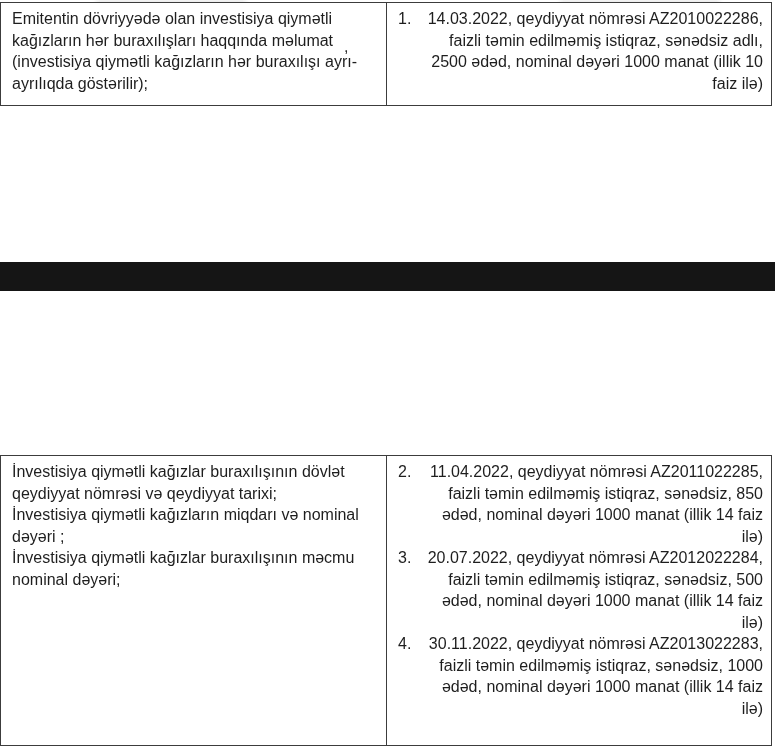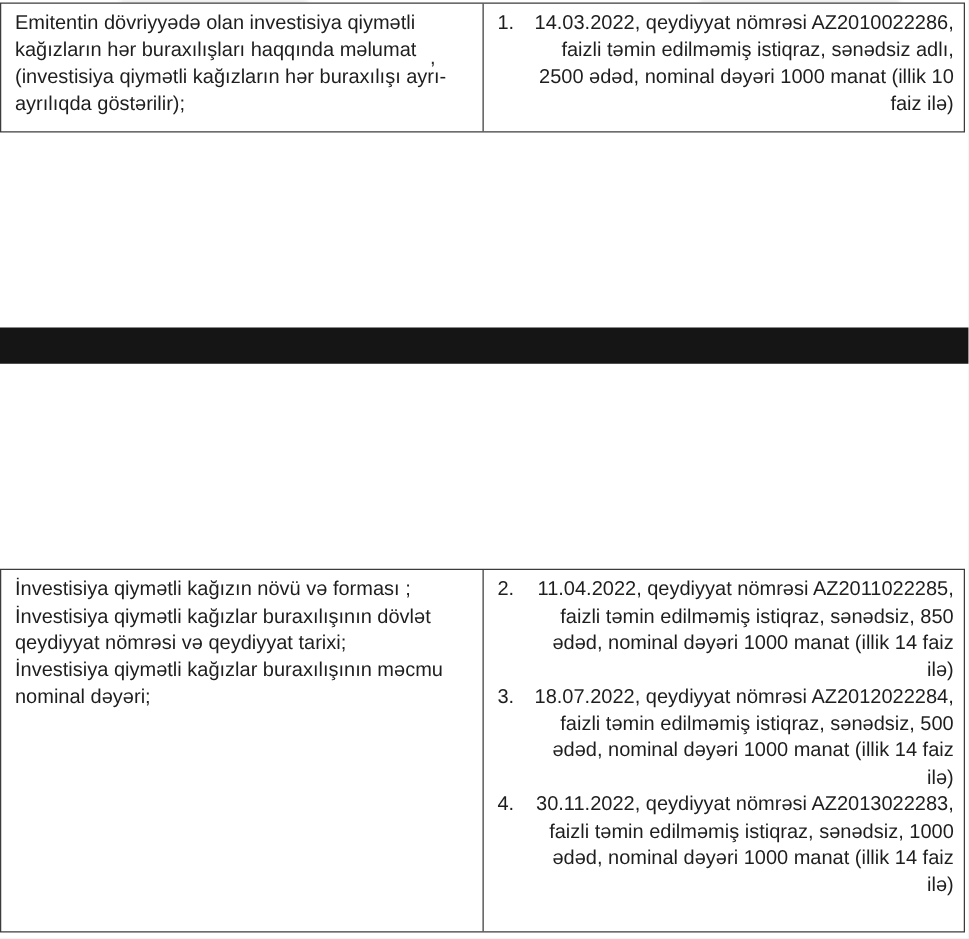--- a/index.html
+++ b/index.html
@@ -111,32 +111,32 @@
       </div>
     </div>
   </div>
 
   <span class="stray-comma">,</span>
 
   <div class="pagebreak"></div>
 
   <div class="scan-table t2">
     <div class="cell left">
-      <p>İnvestisiya qiymətli kağızın növü və forması ;</p>
       <p>İnvestisiya qiymətli kağızlar buraxılışının dövlət qeydiyyat nömrəsi və qeydiyyat tarixi;</p>
+      <p>İnvestisiya qiymətli kağızların miqdarı və nominal dəyəri ;</p>
       <p>İnvestisiya qiymətli kağızlar buraxılışının məcmu nominal dəyəri;</p>
     </div>
     <div class="cell right">
       <div class="li">
         <span class="num">2.</span>
         <span class="txt">11.04.2022, qeydiyyat nömrəsi AZ2011022285, faizli təmin edilməmiş istiqraz, sənədsiz, 850 ədəd, nominal dəyəri 1000 manat (illik 14 faiz ilə)</span>
       </div>
       <div class="li">
         <span class="num">3.</span>
-        <span class="txt">18.07.2022, qeydiyyat nömrəsi AZ2012022284, faizli təmin edilməmiş istiqraz, sənədsiz, 500 ədəd, nominal dəyəri 1000 manat (illik 14 faiz ilə)</span>
+        <span class="txt">20.07.2022, qeydiyyat nömrəsi AZ2012022284, faizli təmin edilməmiş istiqraz, sənədsiz, 500 ədəd, nominal dəyəri 1000 manat (illik 14 faiz ilə)</span>
       </div>
       <div class="li">
         <span class="num">4.</span>
         <span class="txt">30.11.2022, qeydiyyat nömrəsi AZ2013022283, faizli təmin edilməmiş istiqraz, sənədsiz, 1000 ədəd, nominal dəyəri 1000 manat (illik 14 faiz ilə)</span>
       </div>
     </div>
   </div>
 
 </div>
 

